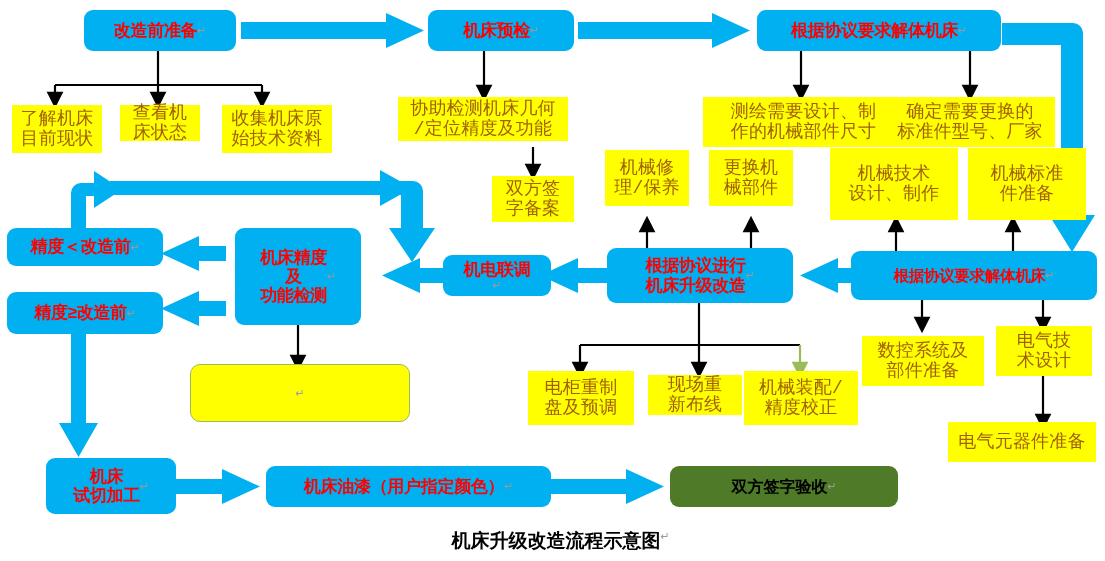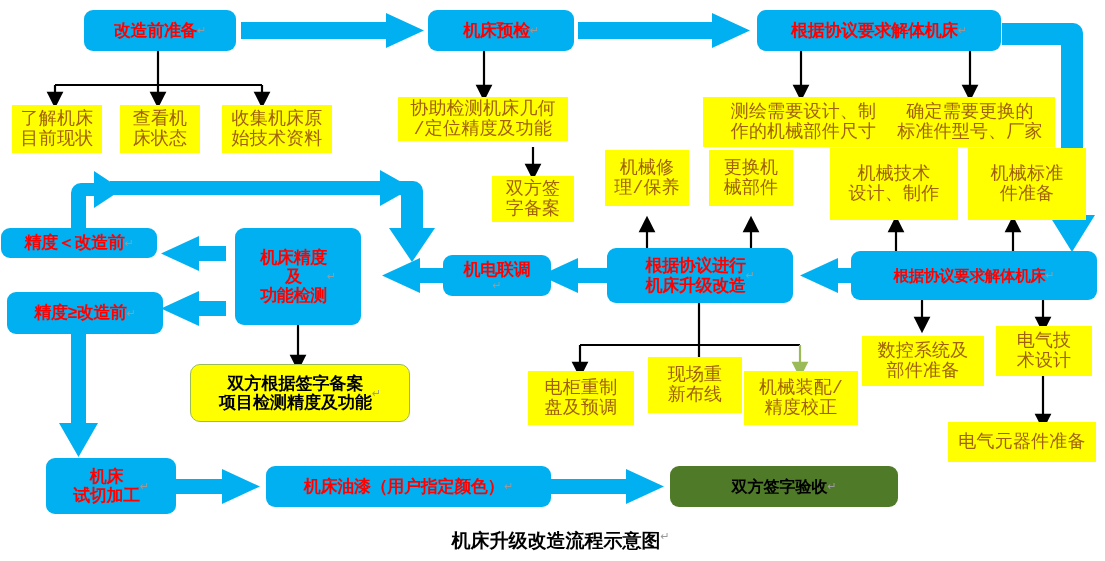--- a/index.html
+++ b/index.html
@@ -234,21 +234,21 @@
   </div>
 
   <div class="node blue" style="left:757px; top:10px; width:244px; height:41px;">
     <span>根据协议要求解体机床</span><span class="pil">↵</span>
   </div>
 
   <div class="node yellow" style="left:12px; top:105px; width:90px; height:48px;">
     <span>了解机床
 目前现状</span>
   </div>
-  <div class="node yellow" style="left:120px; top:105px; width:80px; height:48px;">
+  <div class="node yellow" style="left:120px; top:105px; width:80px; height:36px;">
     <span>查看机
 床状态</span>
   </div>
   <div class="node yellow" style="left:222px; top:105px; width:110px; height:48px;">
     <span>收集机床原
 始技术资料</span>
   </div>
 
   <div class="node yellow" style="left:398px; top:97px; width:170px; height:44px;">
     <span>协助检测机床几何
@@ -297,21 +297,21 @@
   <div class="node blue" style="left:443px; top:255px; width:108px; height:41px;flex-direction:column;">
     <span>机电联调</span><span class="pil">↵</span>
   </div>
 
   <div class="node blue" style="left:235px; top:228px; width:126px; height:97px;">
     <span>机床精度
 及
 功能检测</span><span class="pil">↵</span>
   </div>
 
-  <div class="node blue" style="left:1px; top:228px; width:156px; height:30px;">
+  <div class="node blue" style="left:7px; top:228px; width:156px; height:38px;">
     <span>精度＜改造前</span><span class="pil">↵</span>
   </div>
 
   <div class="node blue" style="left:7px; top:292px; width:156px; height:42px;">
     <span>精度≥改造前</span><span class="pil">↵</span>
   </div>
 
   <div class="node yellow" style="left:862px; top:336px; width:122px; height:50px;">
     <span>数控系统及
 部件准备</span>
@@ -321,32 +321,31 @@
   </div>
   <div class="node yellow" style="left:996px; top:326px; width:96px; height:50px;">
     <span>电气技
 术设计</span>
   </div>
 
   <div class="node yellow" style="left:528px; top:371px; width:106px; height:54px;">
     <span>电柜重制
 盘及预调</span>
   </div>
-  <div class="node yellow" style="left:648px; top:357px; width:94px; height:56px;text-align:right;">
+  <div class="node yellow" style="left:648px; top:375px; width:94px; height:40px;text-align:right;">
     <span>现场重
 新布线</span>
   </div>
   <div class="node yellow" style="left:744px; top:371px; width:114px; height:54px;">
     <span>机械装配/
 精度校正</span>
   </div>
 
   <div class="node yellowround" style="left:190px; top:364px; width:220px; height:58px;">
-    <span>双方根据签字备案
-项目检测精度及功能</span><span class="pil">↵</span>
+    <span class="pil">↵</span>
   </div>
 
   <div class="node blue" style="left:13px; top:458px; width:130px; height:56px;margin-left:33px;">
     <span>机床
 试切加工</span><span class="pil">↵</span>
   </div>
 
   <div class="node blue" style="left:266px; top:466px; width:285px; height:41px;">
     <span>机床油漆（用户指定颜色）</span><span class="pil">↵</span>
   </div>

